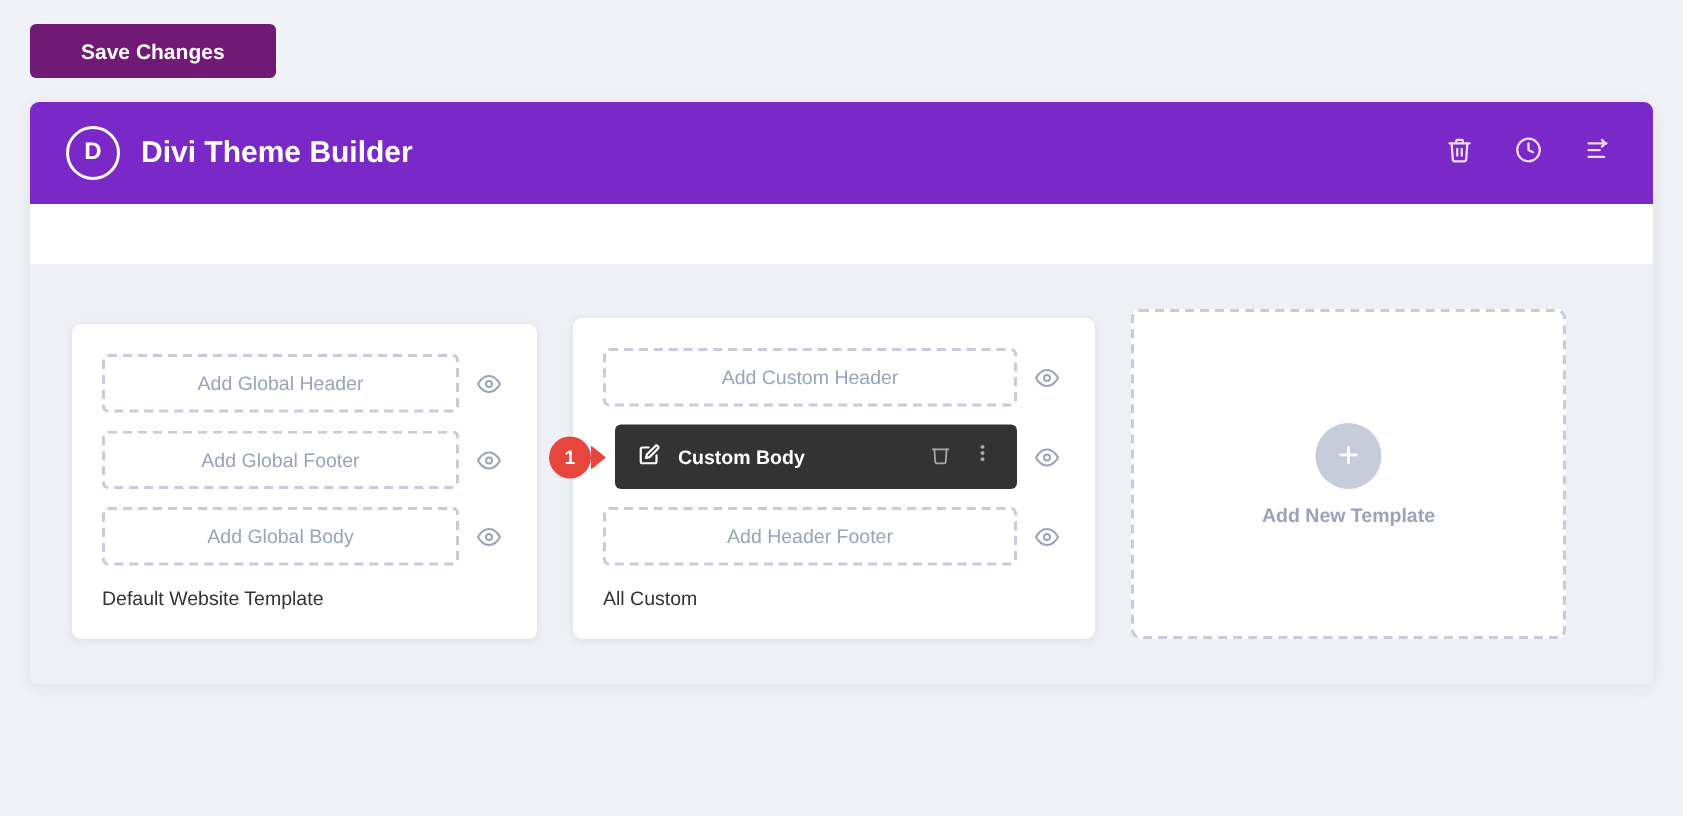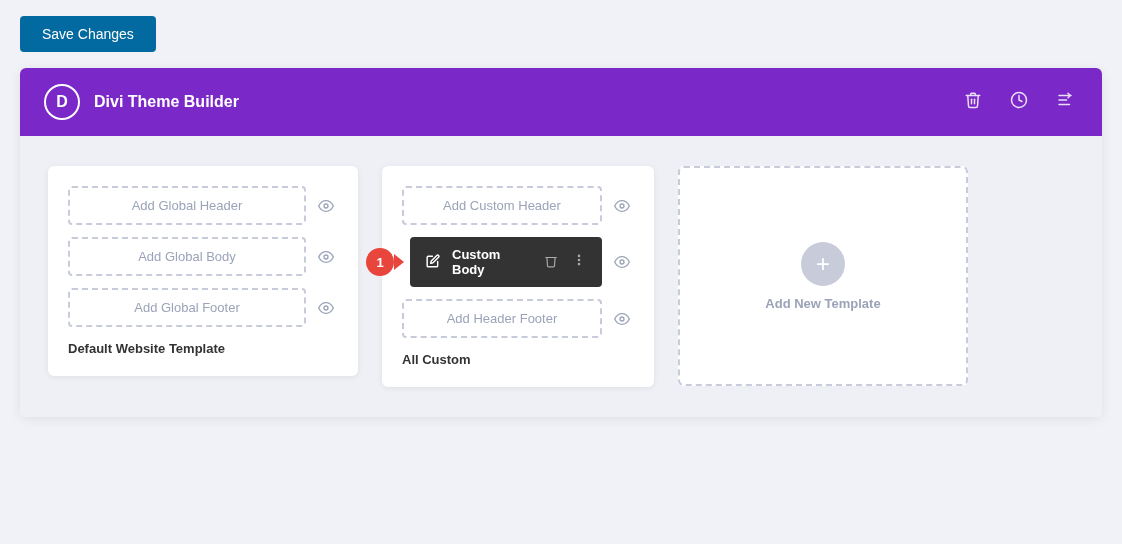--- a/index.html
+++ b/index.html
@@ -10,27 +10,27 @@
       width: 1122px;
     }
 
     
     .top-bar {
       background: #f0f2f7;
       padding: 16px 20px;
     }
 
     .save-btn {
-      background: #0369a1;
+      background: #701a75;
       color: #fff;
       border: none;
       border-radius: 4px;
-      padding: 10px 22px;
+      padding: 10px 34px;
       font-size: 14px;
-      font-weight: 400;
+      font-weight: 700;
       cursor: pointer;
     }
 
     
     .theme-builder {
       background: #fff;
       border-radius: 6px;
       margin: 0 20px 20px 20px;
       overflow: hidden;
       box-shadow: 0 2px 12px rgba(0,0,0,0.08);
@@ -52,21 +52,21 @@
       display: flex;
       align-items: center;
       justify-content: center;
       font-weight: 700;
       font-size: 16px;
       margin-right: 14px;
       flex-shrink: 0;
     }
 
     .theme-builder-title {
-      font-size: 16px;
+      font-size: 20px;
       font-weight: 600;
       flex: 1;
     }
 
     .header-actions {
       display: flex;
       gap: 20px;
       align-items: center;
     }
 
@@ -79,37 +79,38 @@
       opacity: 0.85;
       padding: 4px;
     }
 
     
     .content-area {
       background: #eef0f6;
       padding: 30px 28px;
       display: flex;
       gap: 24px;
-      align-items: flex-start;
+      align-items: flex-end;
+      margin-top: 40px;
     }
 
     
     .template-card {
       background: #fff;
       border-radius: 6px;
       padding: 20px;
       box-shadow: 0 1px 6px rgba(0,0,0,0.07);
     }
 
     .default-card {
       width: 310px;
     }
 
     .posts-card {
-      width: 272px;
+      width: 348px;
     }
 
     .new-template-card {
       width: 290px;
       height: 220px;
       border: 2px dashed #c8ccda;
       border-radius: 6px;
       background: #fff;
       display: flex;
       flex-direction: column;
@@ -199,21 +200,21 @@
       background: none;
       border: none;
       color: #aaa;
       cursor: pointer;
       font-size: 16px;
       padding: 2px;
     }
 
     .card-label {
       font-size: 13px;
-      font-weight: 700;
+      font-weight: 400;
       color: #333;
       margin-top: 14px;
     }
 
     
     .badge-wrapper {
       position: relative;
       display: flex;
       align-items: center;
     }
@@ -316,30 +317,30 @@
       <div class="template-row">
         <div class="dashed-box">Add Global Header</div>
         <button class="eye-btn">
           <svg width="16" height="16" viewBox="0 0 24 24" fill="none" stroke="currentColor" stroke-width="2" stroke-linecap="round" stroke-linejoin="round">
             <path d="M1 12s4-8 11-8 11 8 11 8-4 8-11 8-11-8-11-8z"></path>
             <circle cx="12" cy="12" r="3"></circle>
           </svg>
         </button>
       </div>
       <div class="template-row">
+        <div class="dashed-box">Add Global Footer</div>
+        <button class="eye-btn">
+          <svg width="16" height="16" viewBox="0 0 24 24" fill="none" stroke="currentColor" stroke-width="2" stroke-linecap="round" stroke-linejoin="round">
+            <path d="M1 12s4-8 11-8 11 8 11 8-4 8-11 8-11-8-11-8z"></path>
+            <circle cx="12" cy="12" r="3"></circle>
+          </svg>
+        </button>
+      </div>
+      <div class="template-row">
         <div class="dashed-box">Add Global Body</div>
-        <button class="eye-btn">
-          <svg width="16" height="16" viewBox="0 0 24 24" fill="none" stroke="currentColor" stroke-width="2" stroke-linecap="round" stroke-linejoin="round">
-            <path d="M1 12s4-8 11-8 11 8 11 8-4 8-11 8-11-8-11-8z"></path>
-            <circle cx="12" cy="12" r="3"></circle>
-          </svg>
-        </button>
-      </div>
-      <div class="template-row">
-        <div class="dashed-box">Add Global Footer</div>
         <button class="eye-btn">
           <svg width="16" height="16" viewBox="0 0 24 24" fill="none" stroke="currentColor" stroke-width="2" stroke-linecap="round" stroke-linejoin="round">
             <path d="M1 12s4-8 11-8 11 8 11 8-4 8-11 8-11-8-11-8z"></path>
             <circle cx="12" cy="12" r="3"></circle>
           </svg>
         </button>
       </div>
       <div class="card-label">Default Website Template</div>
     </div>
 

